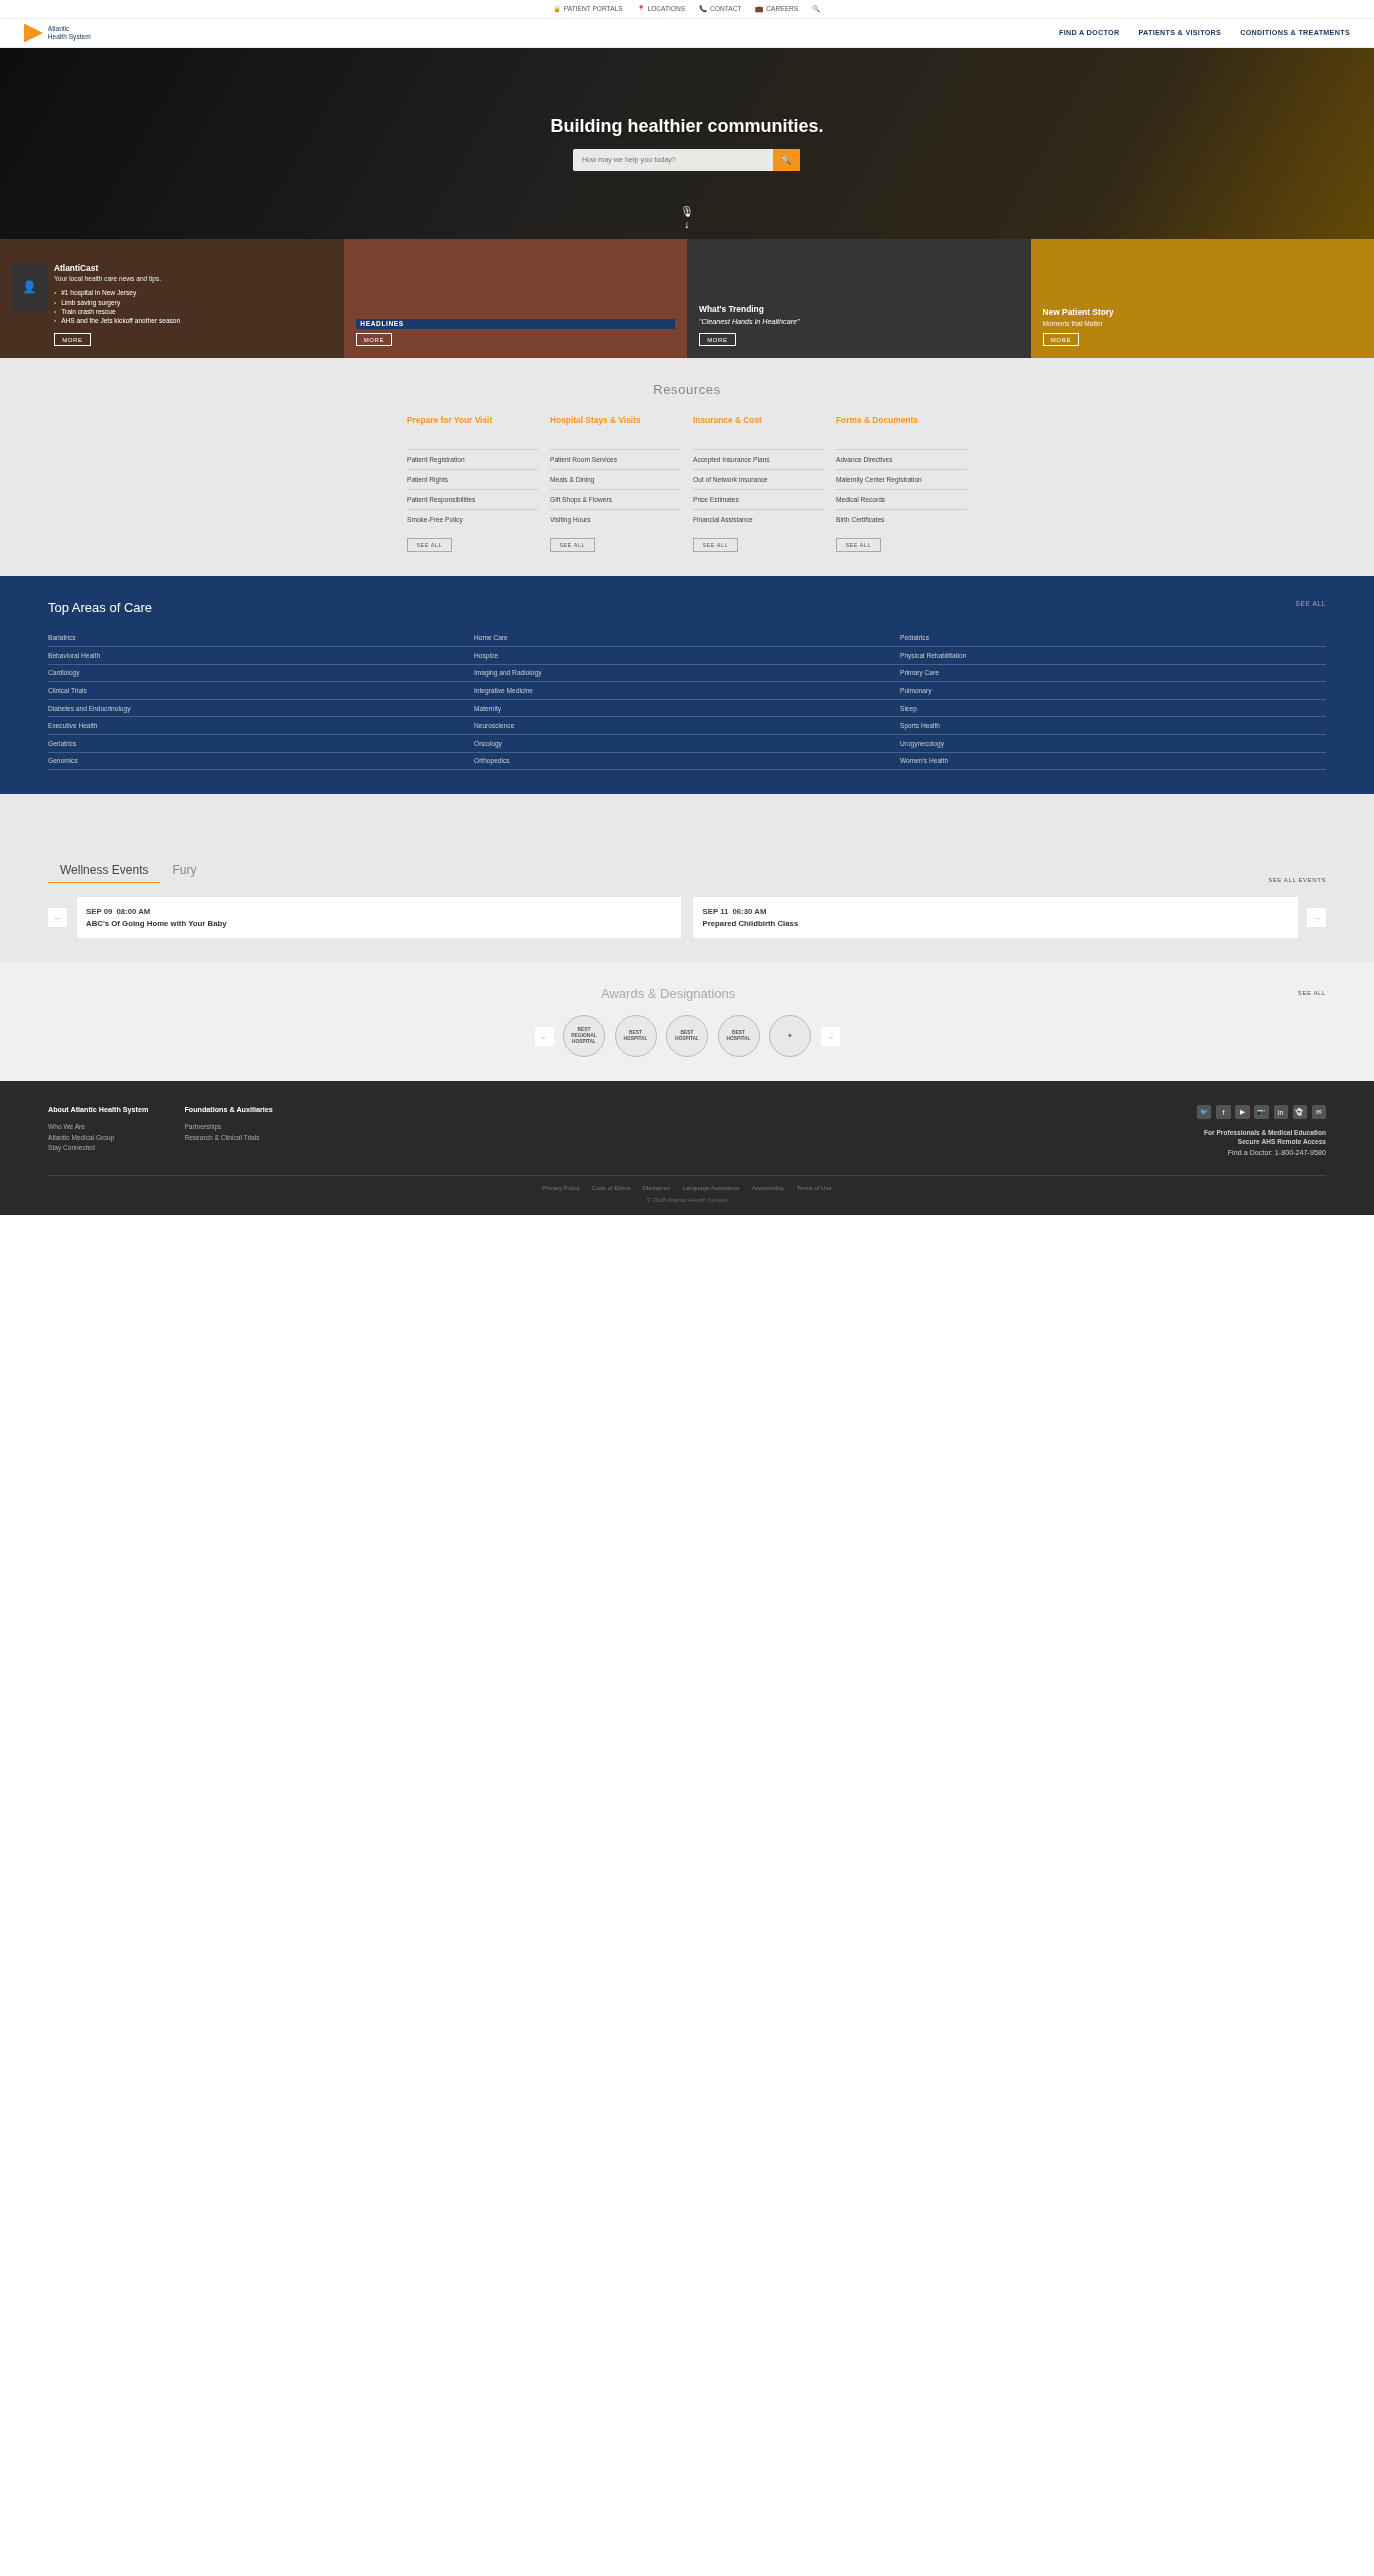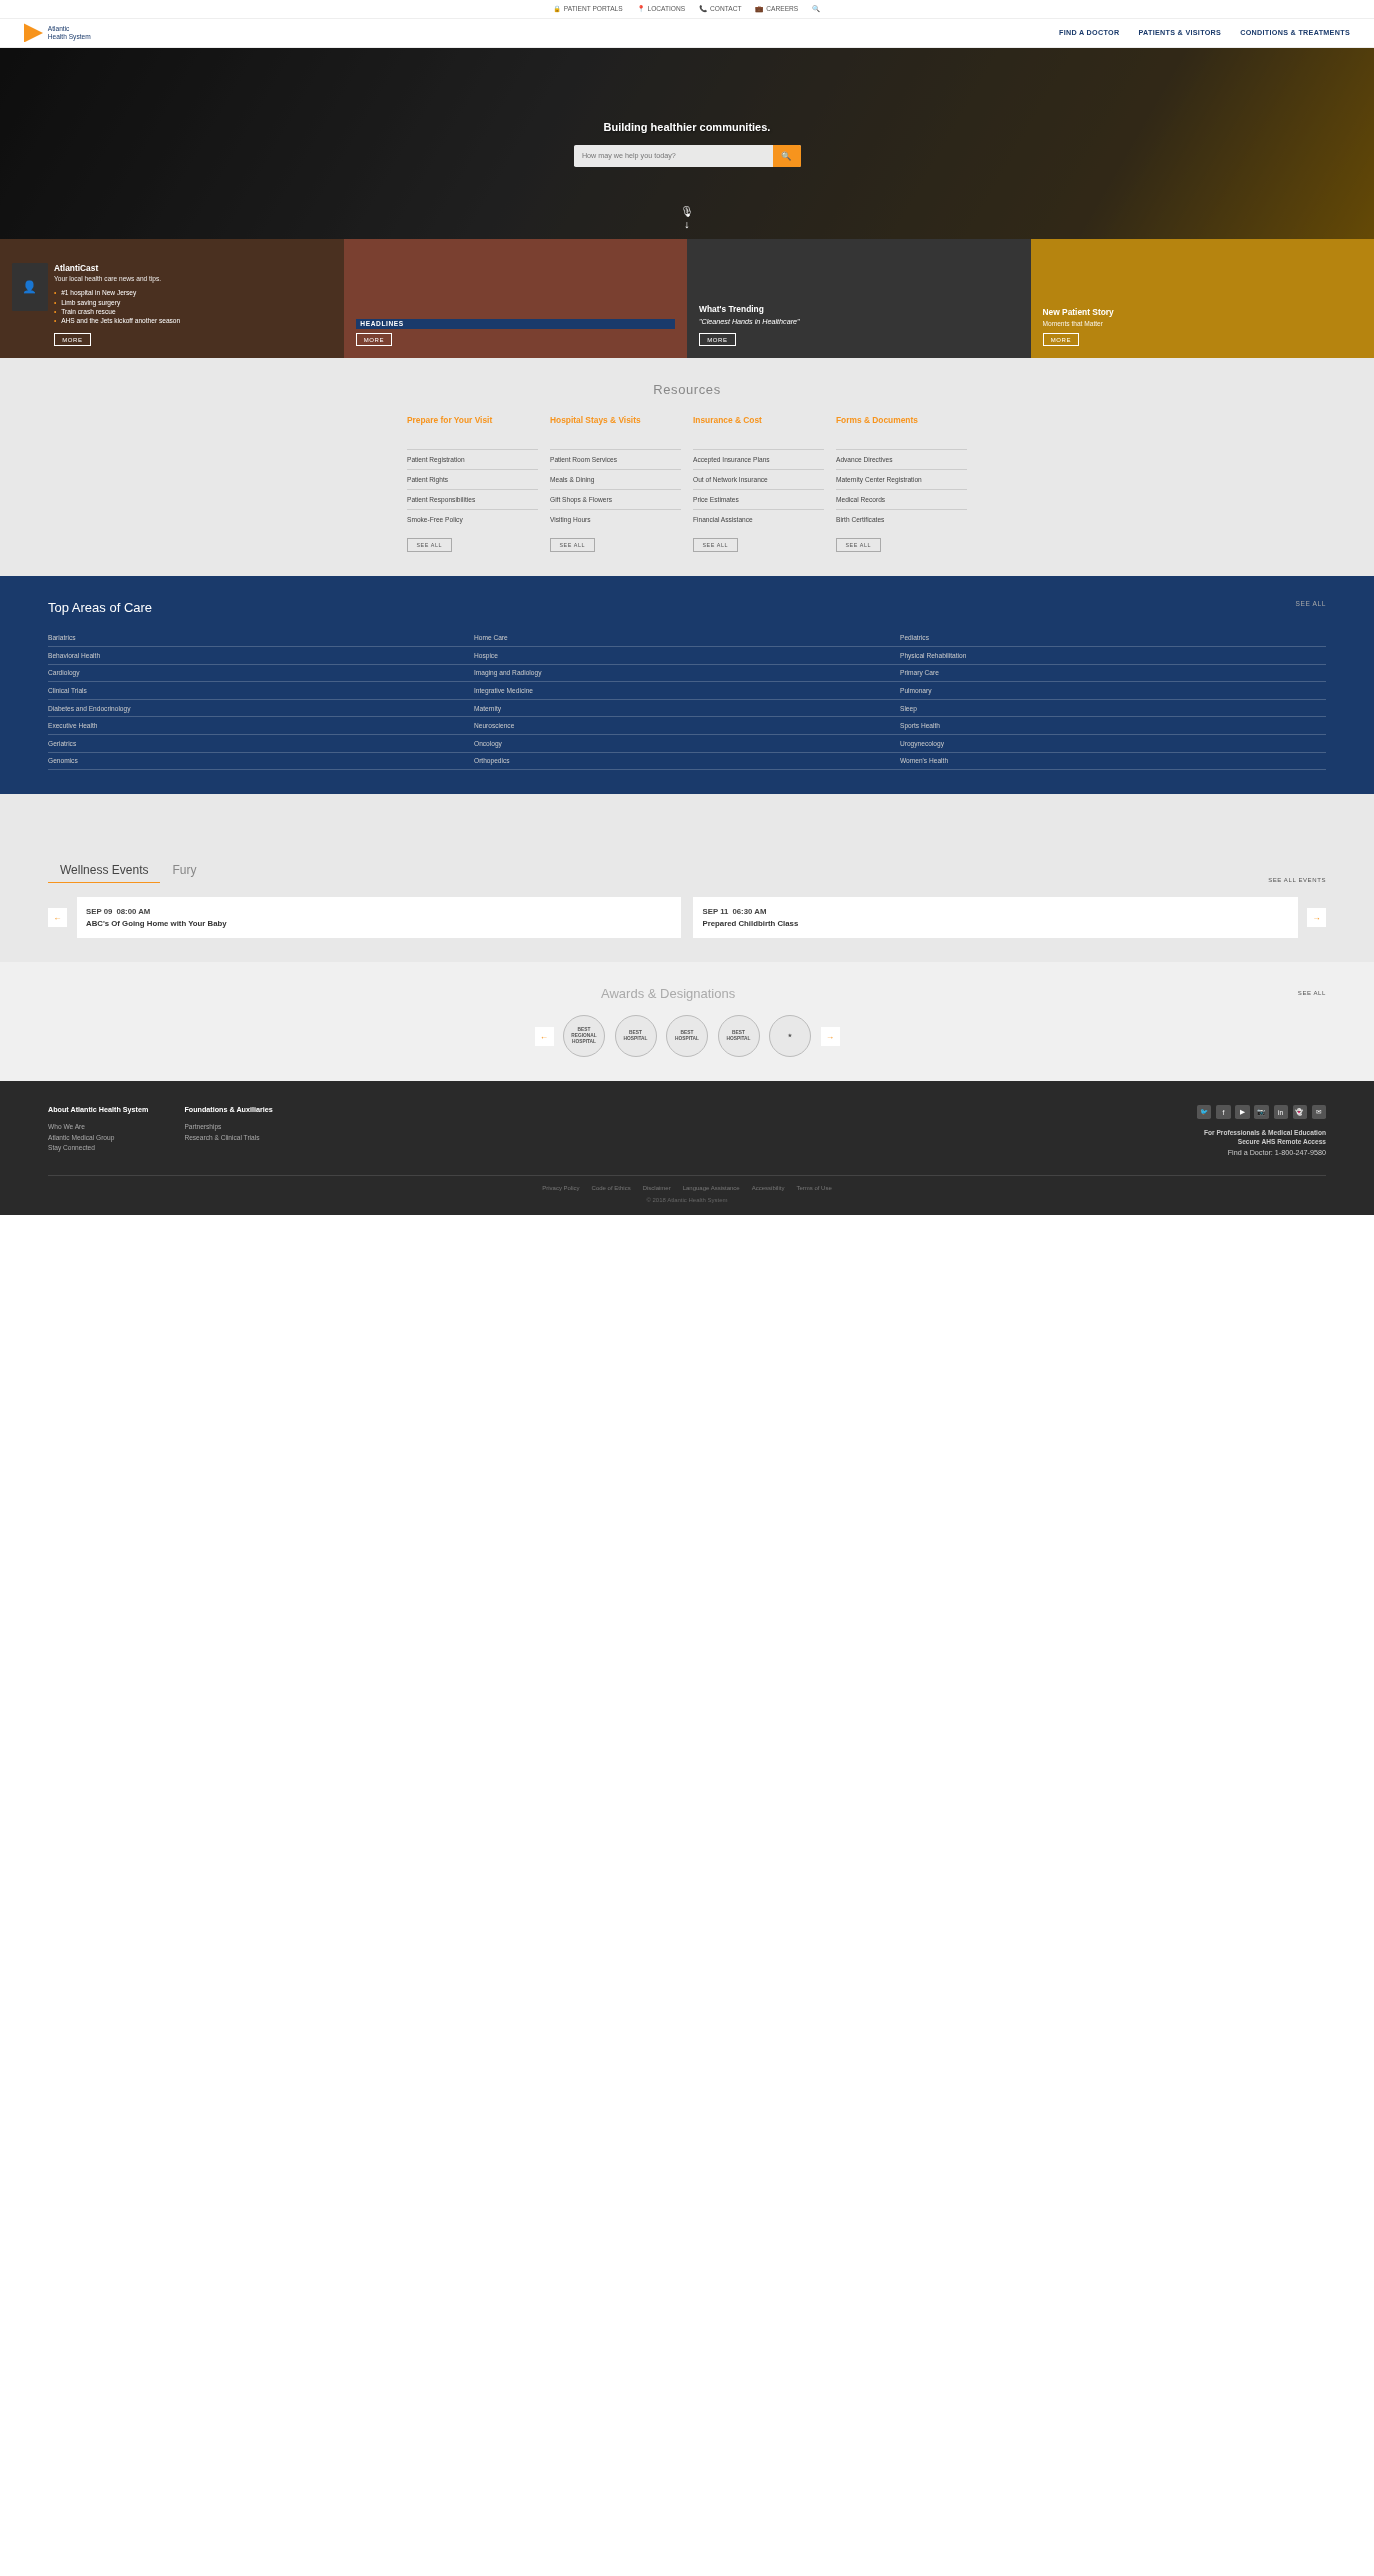--- a/index.html
+++ b/index.html
@@ -80,28 +80,29 @@
       inset: 0;
       background: linear-gradient(120deg, #1a1a1a 0%, #3a3a3a 40%, #5a4a2a 80%, #b8860b 100%);
     }
     .hero-content {
       position: relative;
       z-index: 2;
       text-align: center;
       color: #fff;
     }
     .hero-title {
-      font-size: 11px;
+      font-size: 18px;
       font-weight: bold;
       margin-bottom: 12px;
       text-shadow: 0.6px 0.6px 1.8px rgba(0,0,0,0.5);
+      text-align: right;
     }
     .hero-search {
       display: flex;
-      align-items: center;
+      align-items: flex-start;
       background: rgba(255,255,255,0.9);
       border-radius: 1.8px;
       overflow: hidden;
       width: 227px;
       margin: 0 auto;
     }
     .hero-search input {
       flex: 1;
       border: none;
       background: transparent;

